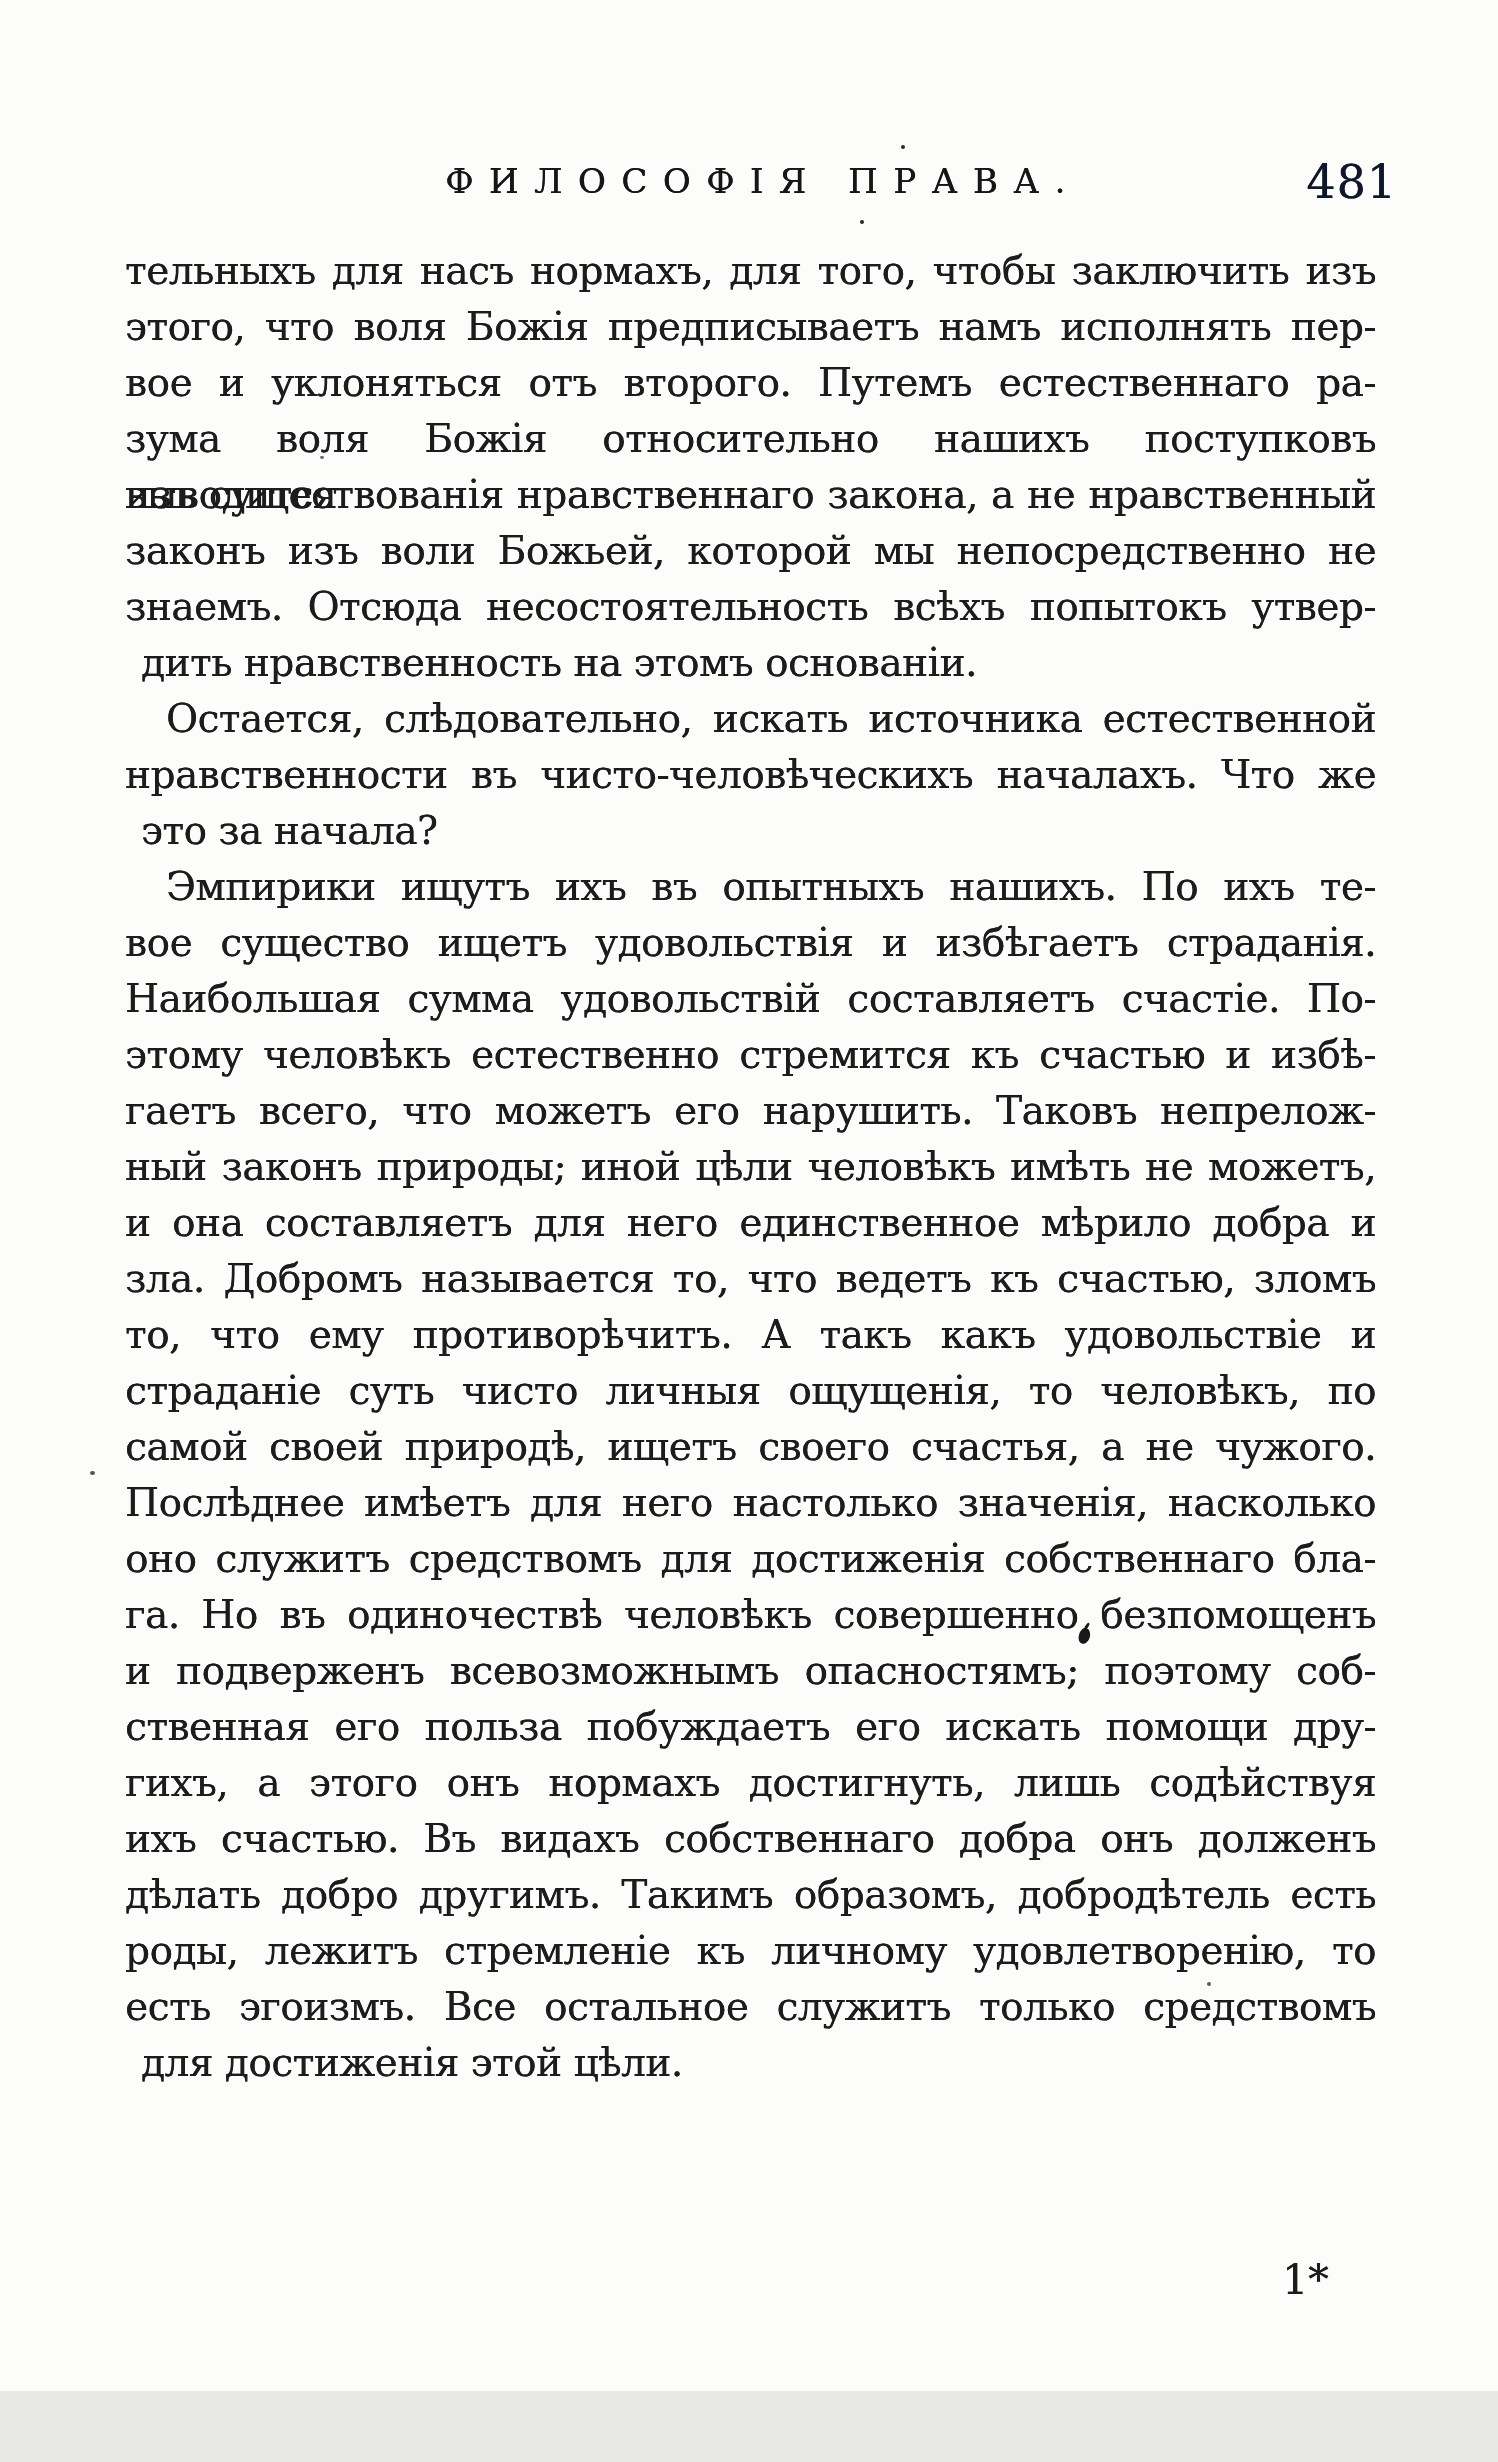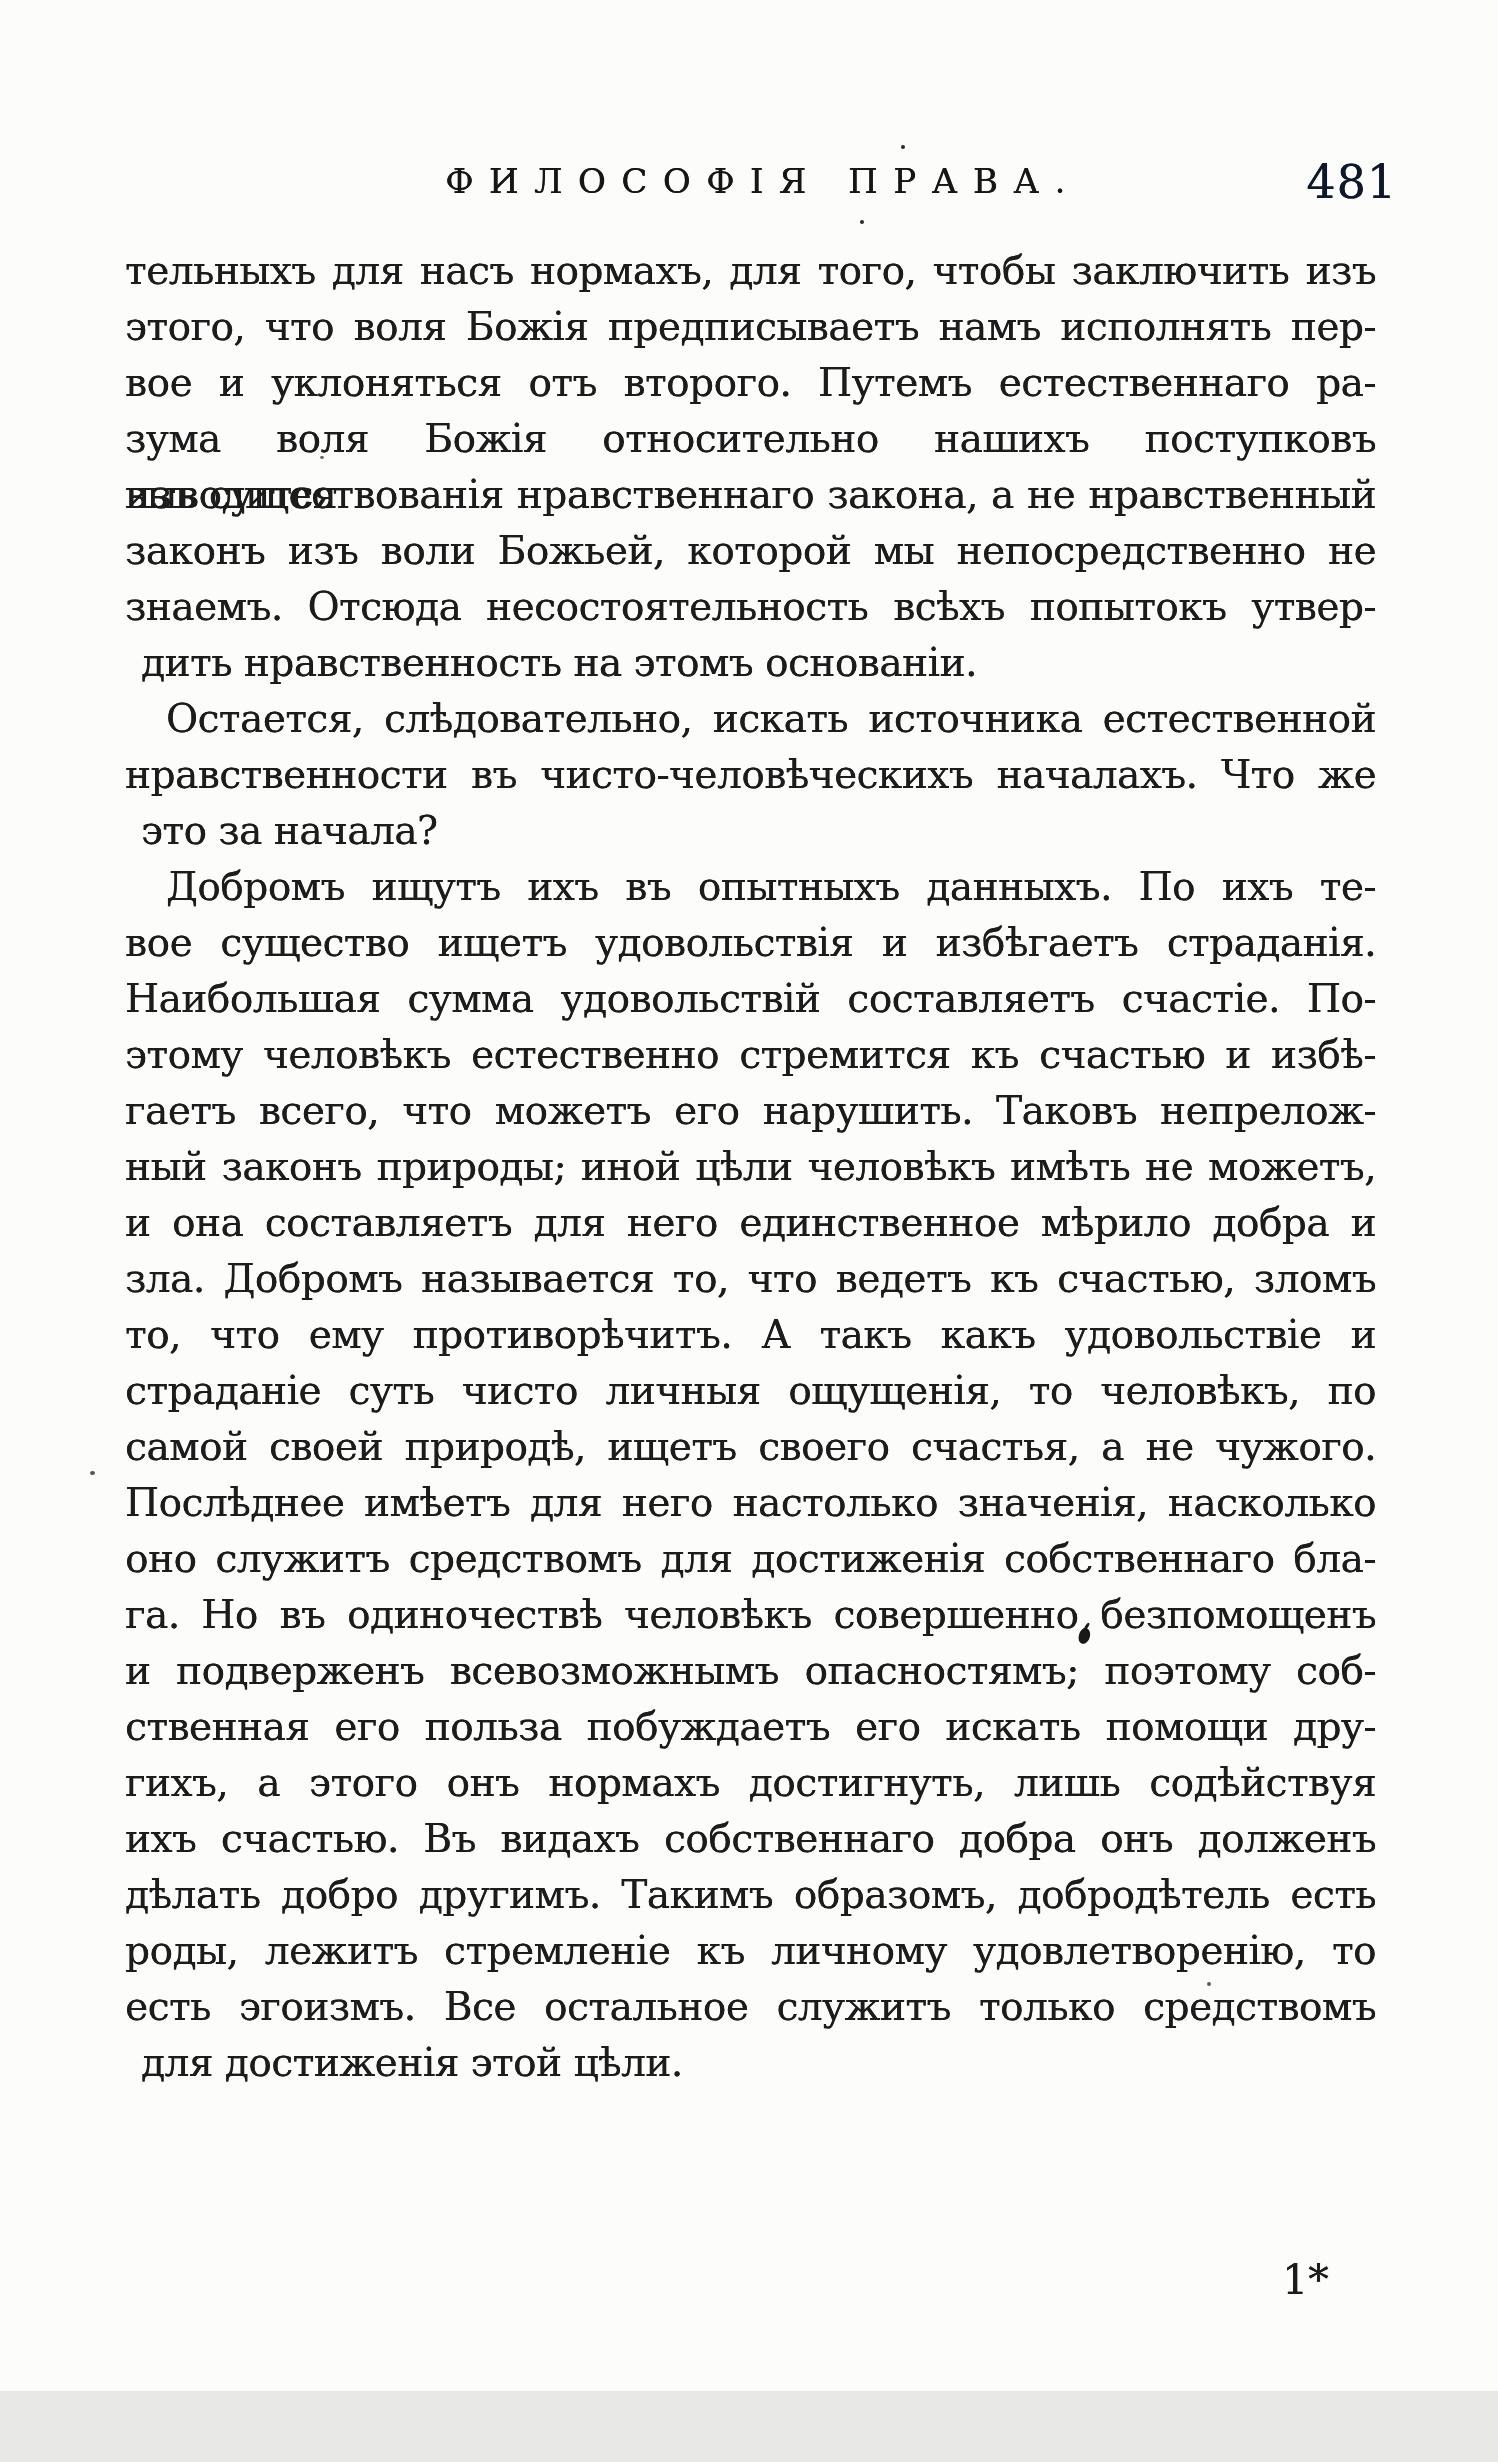--- a/index.html
+++ b/index.html
@@ -124,21 +124,21 @@
       <div class="line">этого, что воля Божія предписываетъ намъ исполнять пер-</div>
       <div class="line">вое и уклоняться отъ второго. Путемъ естественнаго ра-</div>
       <div class="line">зума воля Божія относительно нашихъ поступковъ выводится</div>
       <div class="line">изъ существованія нравственнаго закона, а не нравственный</div>
       <div class="line">законъ изъ воли Божьей, которой мы непосредственно не</div>
       <div class="line">знаемъ. Отсюда несостоятельность всѣхъ попытокъ утвер-</div>
       <div class="line para-end">дить нравственность на этомъ основаніи.</div>
       <div class="line indent">Остается, слѣдовательно, искать источника естественной</div>
       <div class="line">нравственности въ чисто-человѣческихъ началахъ. Что же</div>
       <div class="line para-end">это за начала?</div>
-      <div class="line indent">Добромъ ищутъ ихъ въ опытныхъ данныхъ. По ихъ те-</div>
+      <div class="line indent">Эмпирики ищутъ ихъ въ опытныхъ нашихъ. По ихъ те-</div>
       <div class="line">вое существо ищетъ удовольствія и избѣгаетъ страданія.</div>
       <div class="line">Наибольшая сумма удовольствій составляетъ счастіе. По-</div>
       <div class="line">этому человѣкъ естественно стремится къ счастью и избѣ-</div>
       <div class="line">гаетъ всего, что можетъ его нарушить. Таковъ непрелож-</div>
       <div class="line">ный законъ природы; иной цѣли человѣкъ имѣть не можетъ,</div>
       <div class="line">и она составляетъ для него единственное мѣрило добра и</div>
       <div class="line">зла. Добромъ называется то, что ведетъ къ счастью, зломъ</div>
       <div class="line">то, что ему противорѣчитъ. А такъ какъ удовольствіе и</div>
       <div class="line">страданіе суть чисто личныя ощущенія, то человѣкъ, по</div>
       <div class="line">самой своей природѣ, ищетъ своего счастья, а не чужого.</div>

